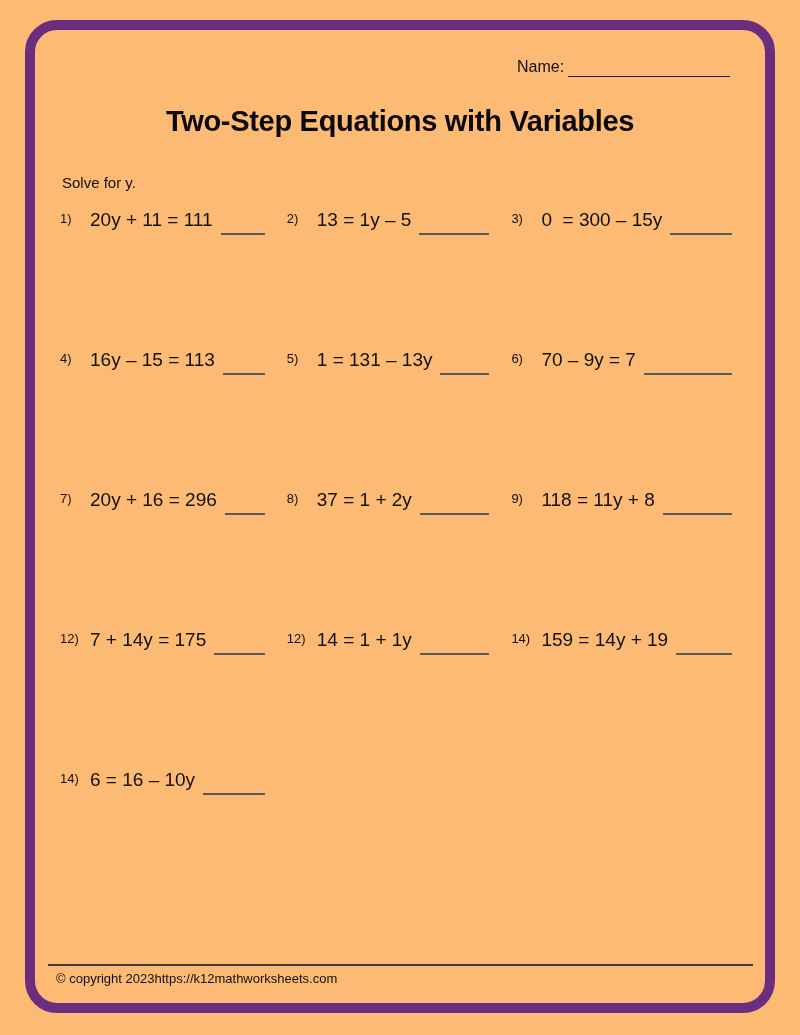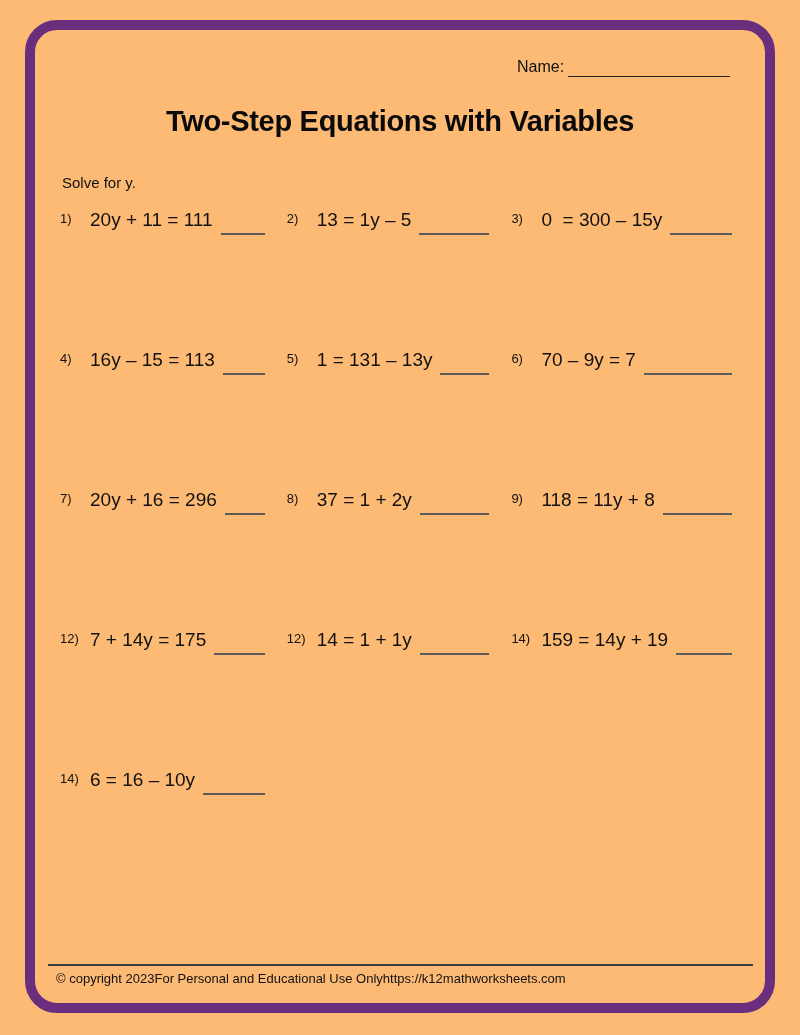--- a/index.html
+++ b/index.html
@@ -221,17 +221,16 @@
       <span class="peq">6 = 16 – 10y</span>
       <span class="pline" style="border-bottom-color: rgb(89, 89, 89);"></span>
     </div>
 
   </div>
 
   <div class="footer-divider"></div>
 
   <div class="footer-row">
     <span>© copyright 2023</span>
-    <span>For Personal and Educational Use Only</span>
     <a>https://k12mathworksheets.com</a>
   </div>
 
 </div>
 
 </body></html>

